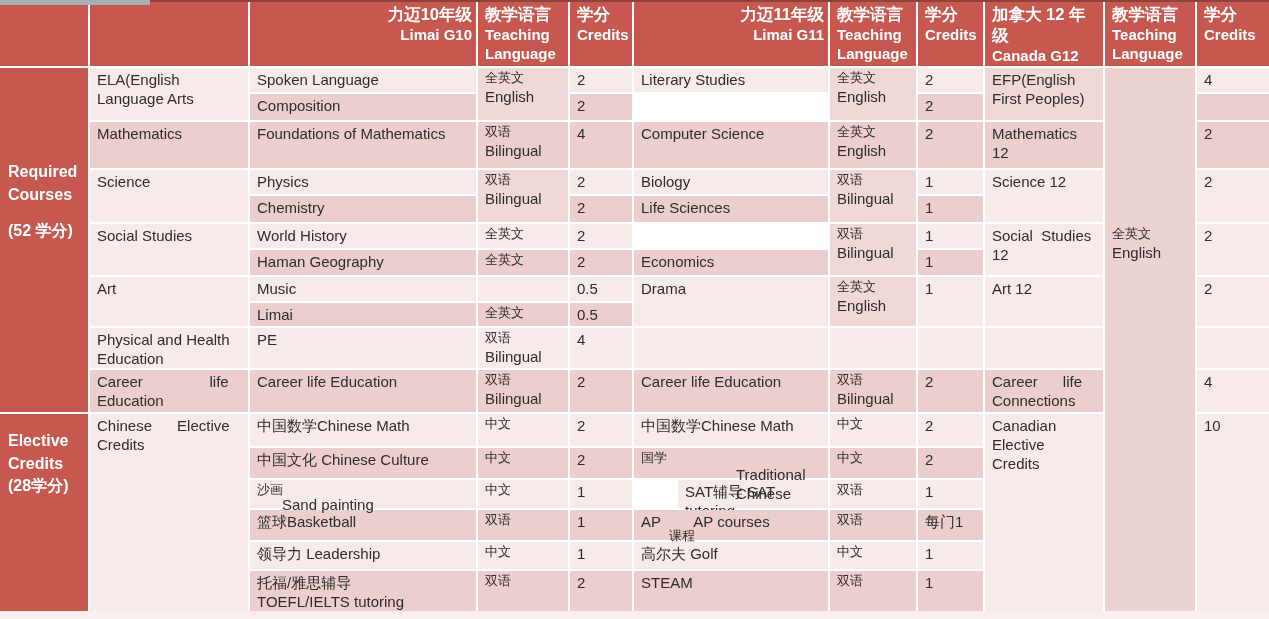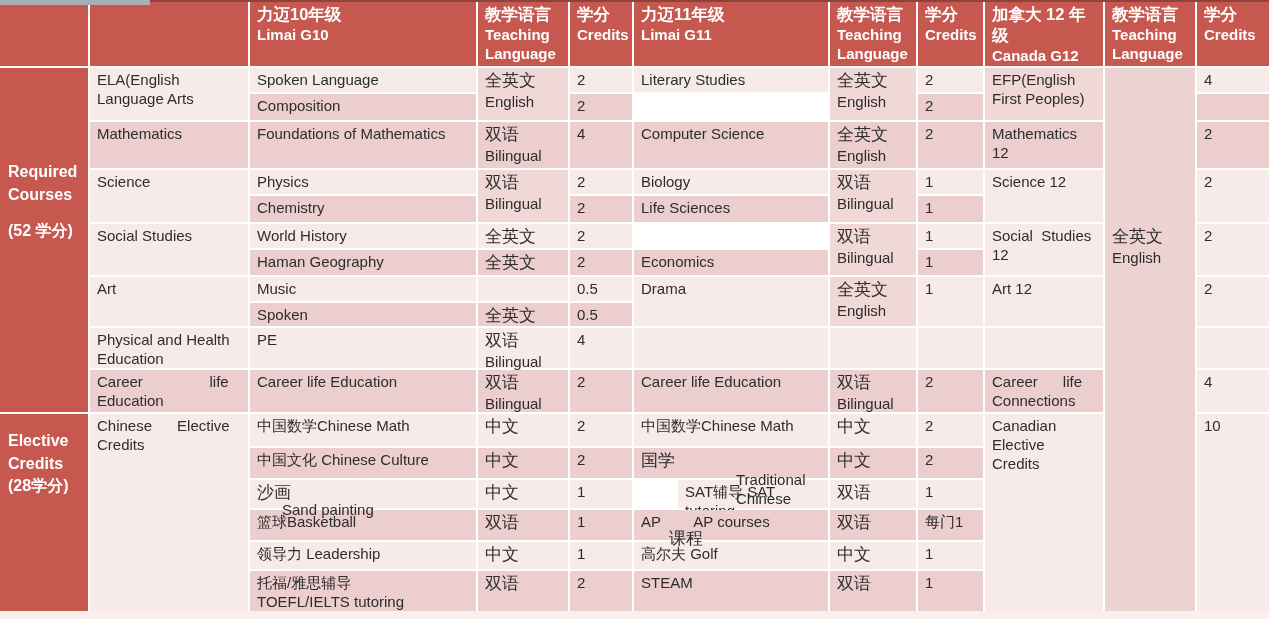--- a/index.html
+++ b/index.html
@@ -22,22 +22,22 @@
   .cell{
     position:relative;padding:2px 4px 2px 7px;font-size:15px;line-height:1.28;
     color:var(--text_dark);
   }
   .sh-L{background:var(--band_light);}
   .sh-D{background:var(--band_dark);}
   .sh-M{background:var(--band_medium);}
   .sh-G{background:var(--g12_lang);}
   .sh-R{background:var(--header_red);}
   .line{white-space:pre-wrap;}
-  .zh{font-size:17px;}
-  .al-c{text-align:left;}
+  .zh{font-size:13px;}
+  .al-c{text-align:right;}
   .hdr{color:var(--header_text);font-weight:700;font-size:15px;padding-top:4px;}
   .hdr .zh{font-size:16.5px;}
   .sec{color:var(--header_text);font-weight:700;font-size:16px;line-height:1.42;padding-left:8px;}
   .ovf{overflow:visible;z-index:3;}
   .ind50{margin-left:25px;margin-top:-4px;}
   .ind95{margin-left:95px;margin-top:-2px;}
   .ind28{margin-left:28px;margin-top:-3px;}
   .mt14{margin-top:14px;}
   #top-line{position:absolute;left:0;top:0;width:1269px;height:2px;background:var(--top_line);z-index:6;}
   #corner-tab{position:absolute;left:0;top:0;width:150px;height:5px;background:var(--tab_gray);z-index:7;}
@@ -146,21 +146,21 @@
     <div class="cell sh-L" style="grid-area: 7 / 3 / span 1 / span 1;">
       <div class="line">World History</div>
     </div>
     <div class="cell sh-D" style="grid-area: 8 / 3 / span 1 / span 1;">
       <div class="line">Haman Geography</div>
     </div>
     <div class="cell sh-L" style="grid-area: 9 / 3 / span 1 / span 1;">
       <div class="line">Music</div>
     </div>
     <div class="cell sh-D" style="grid-area: 10 / 3 / span 1 / span 1;">
-      <div class="line">Spoken</div>
+      <div class="line">Limai</div>
     </div>
     <div class="cell sh-L" style="grid-area: 11 / 3 / span 1 / span 1;">
       <div class="line">PE</div>
     </div>
     <div class="cell sh-D" style="grid-area: 12 / 3 / span 1 / span 1;">
       <div class="line">Career life Education</div>
     </div>
     <div class="cell sh-L" style="grid-area: 13 / 3 / span 1 / span 1;">
       <div class="line">中国数学Chinese Math</div>
     </div>

